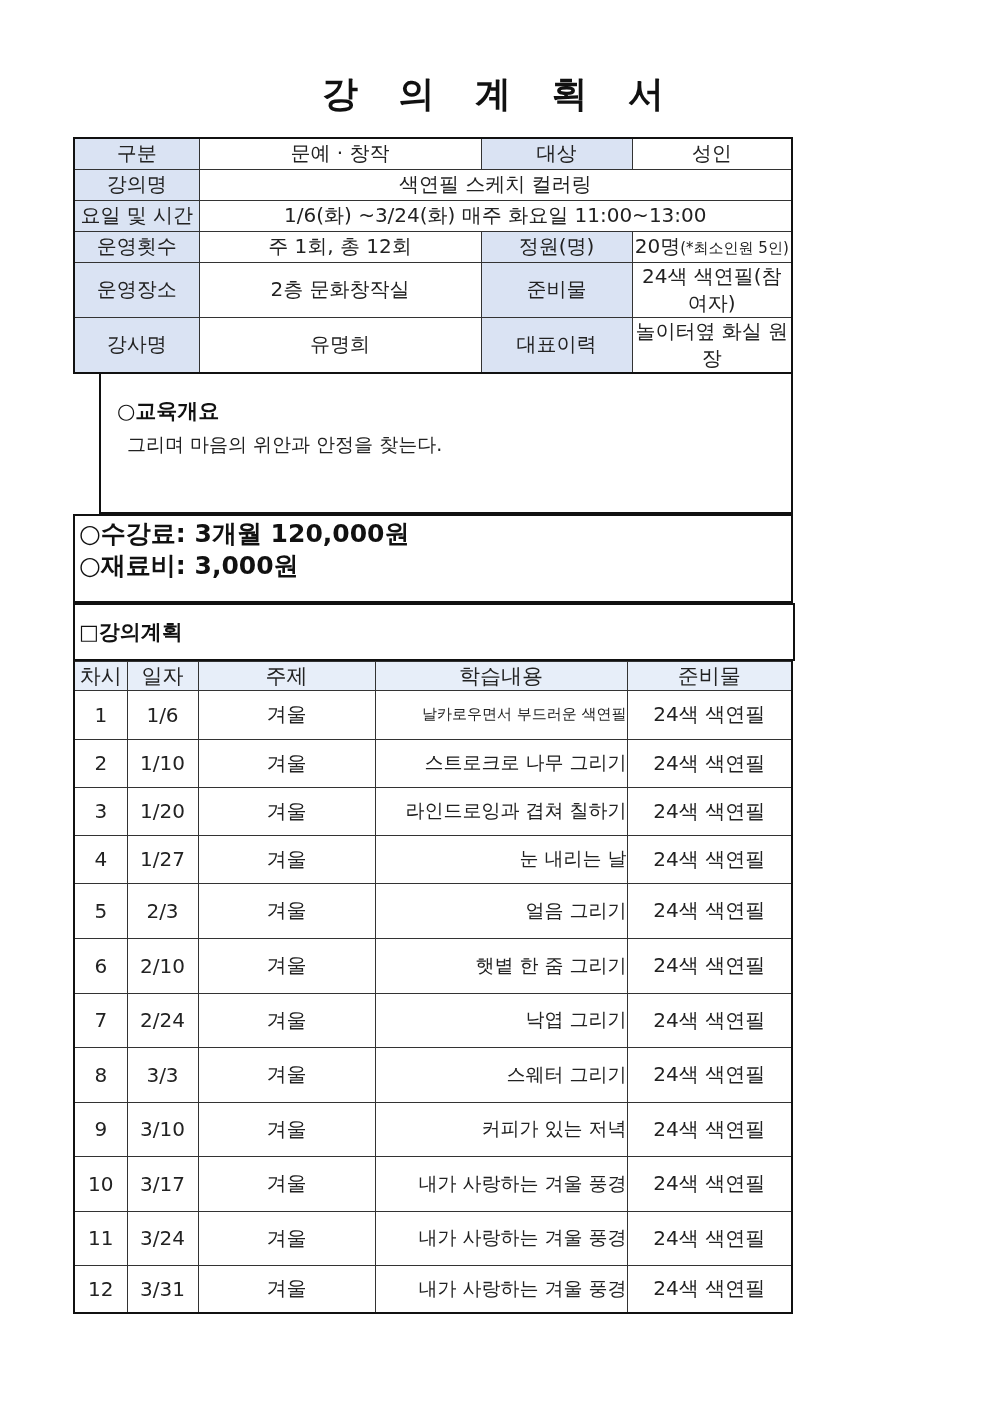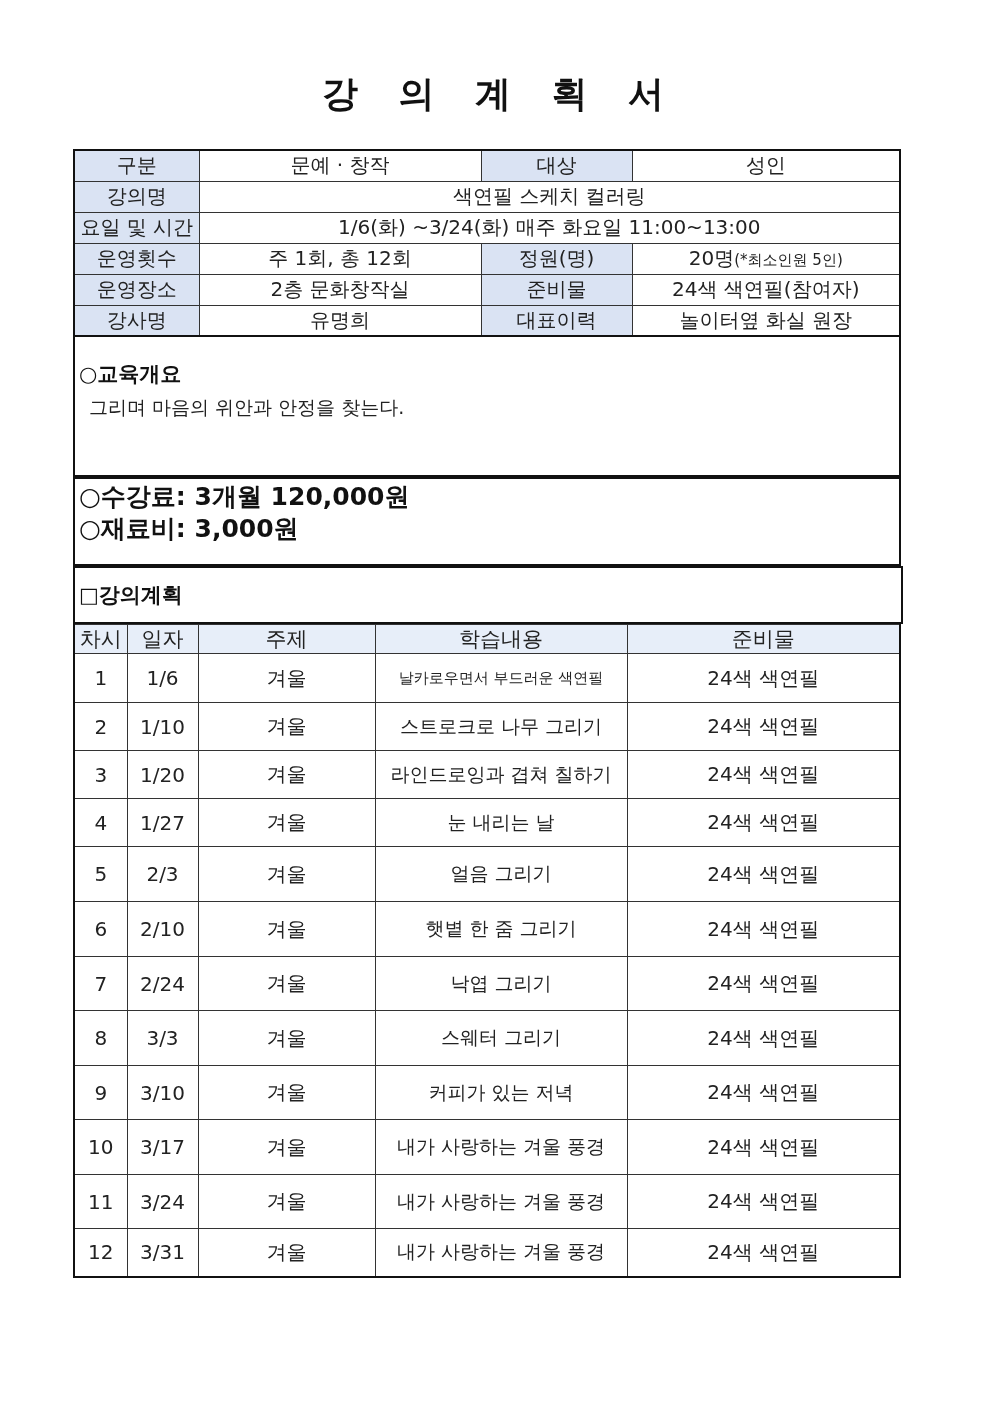--- a/index.html
+++ b/index.html
@@ -1,44 +1,44 @@
 <!DOCTYPE html>
 <html><head>
 <meta charset="utf-8">
 <style>
   html, body { margin: 0; padding: 0; background: #ffffff; }
   body { width: 1000px; height: 1413px; position: relative; font-family: "DejaVu Sans", "Liberation Sans", sans-serif; color: #222; }
   .title {
     position: absolute; top: 70px; left: 0; width: 1000px; text-align: center;
     font-size: 36px; font-weight: bold; letter-spacing: 14px; color: #111;
   }
-  .doc { position: absolute; left: 73px; top: 149px; width: 828px; }
+  .doc { position: absolute; left: 73px; top: 137px; width: 720px; }
   table { border-collapse: collapse; width: 100%; table-layout: fixed; }
   .info td {
     border: 1px solid #333; height: 29px; text-align: center; font-size: 20px; padding: 0; color: #222;
   }
   .info { border: 2px solid #111; }
   .info td.hd { background: #dae3f3; }
   .info tr { height: 31px; }
   .small { font-size: 15px; }
   .box {
     border: 2px solid #111; border-top: none; box-sizing: border-box;
   }
-  .overview { height: 140px; padding: 22px 4px 0 4px; }
+  .overview { height: 140px; padding: 22px 4px 0 16px; margin-left: 26px; }
   .sec-head { font-size: 21px; font-weight: bold; color: #111; line-height: 30px; }
   .sec-text { font-size: 19px; line-height: 36px; padding-left: 10px; color: #222; }
   .fees { height: 89px; padding: 2px 4px 0 4px; border-top: 2px solid #111; }
   .fee-line { font-size: 25px; font-weight: bold; line-height: 32px; color: #111; }
   .plan-head { height: 58px; border: 2px solid #111; border-top: 2px solid #111; padding: 12px 4px 0 4px; box-sizing: border-box; margin-right: -2px; }
   .sched { border: 2px solid #111; border-top: none; }
   .sched th {
     background: #e7eef9; font-weight: normal; font-size: 21px; border: 1px solid #333; height: 28px; padding: 0; color: #222;
   }
   .sched td { border: 1px solid #333; text-align: center; font-size: 20px; padding: 0; color: #222; }
-  .sched td.content { font-size: 19px; }
+  .sched td.content { font-size: 19px; text-align: right; }
   .sched td.content.sm { font-size: 15px; }
 </style>
 </head>
 <body>
 
 <div class="title">강 의 계 획 서</div>
 
 <div class="doc">
   <table class="info">
     <colgroup>

